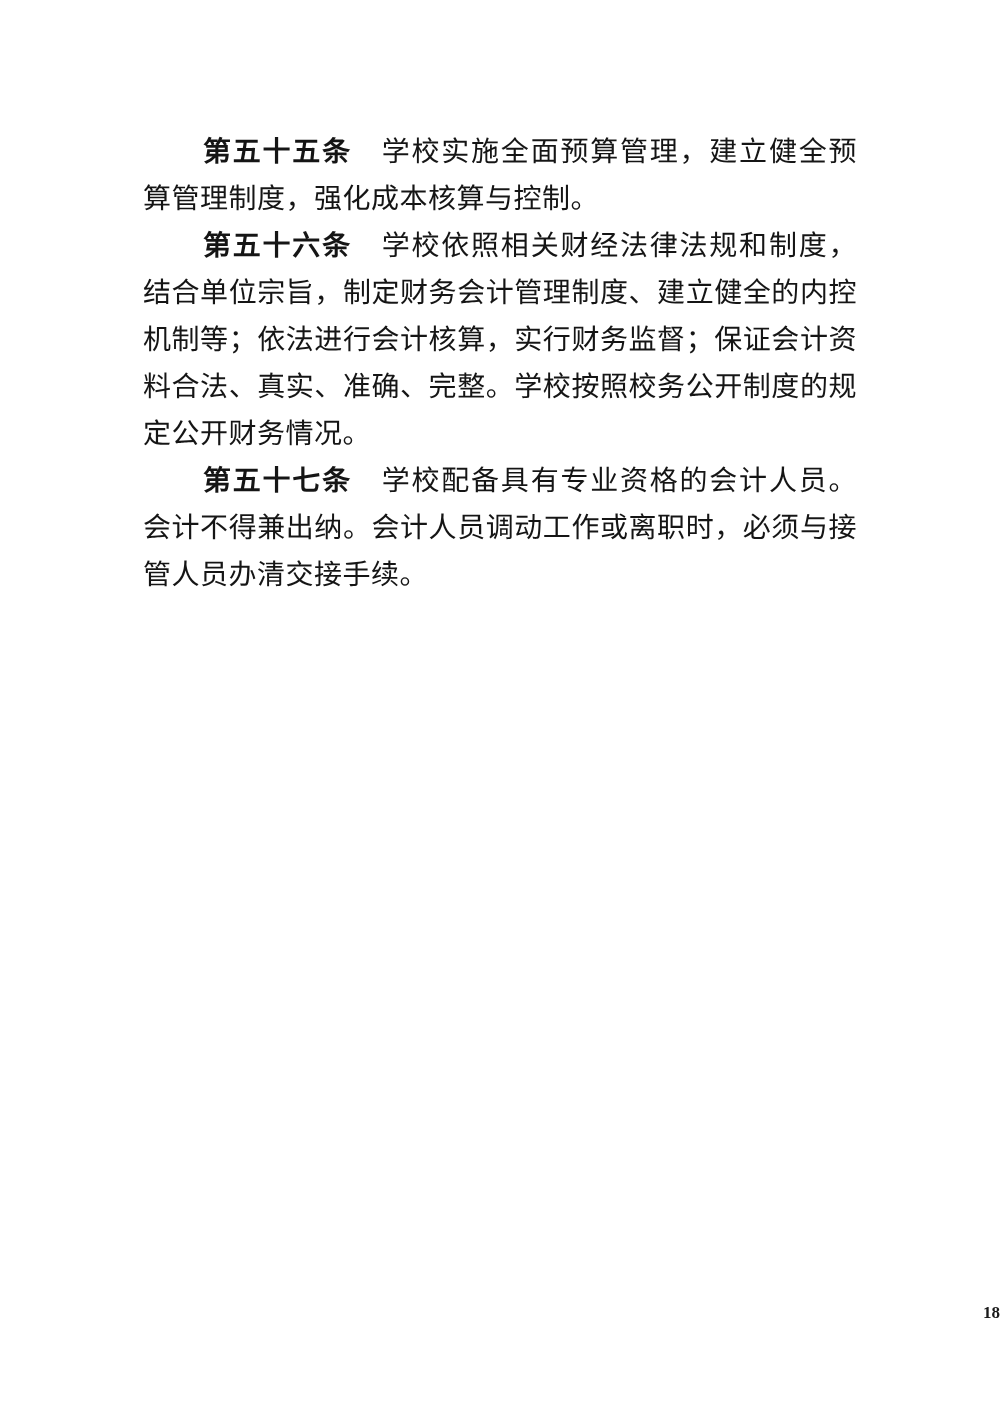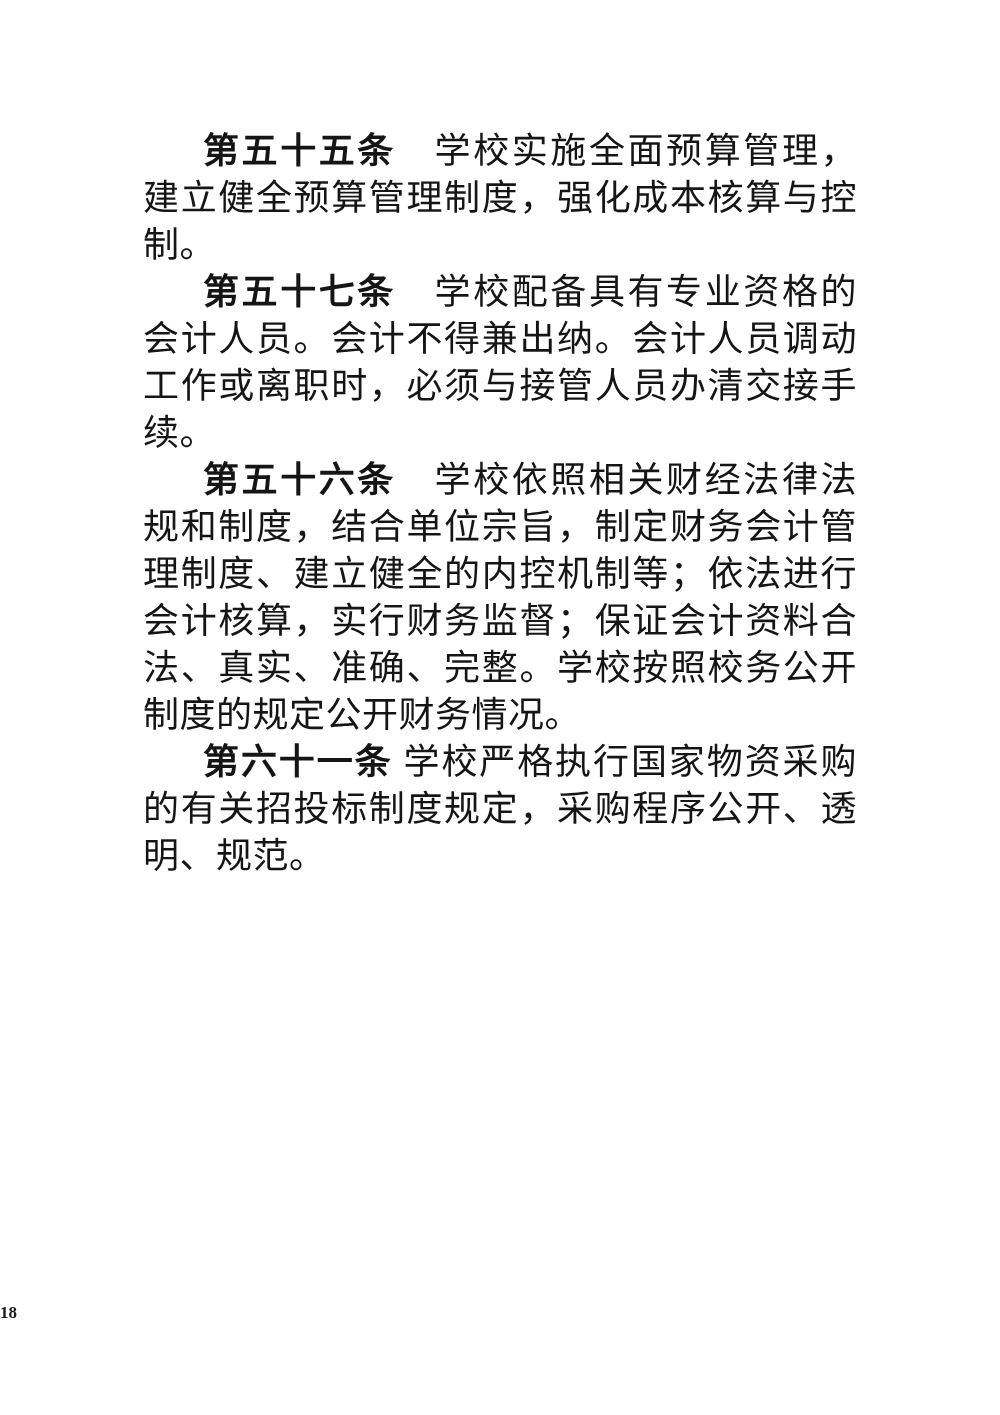--- a/index.html
+++ b/index.html
@@ -18,50 +18,49 @@
   }
   .content {
     position: absolute;
     left: 143px;
     top: 128px;
     width: 714px;
   }
   .para {
     margin: 0;
     padding: 0;
-    font-size: 36px;
+    font-size: 28px;
     line-height: 47px;
     text-align: justify;
     text-indent: 60px;
     letter-spacing: 0.5px;
     word-break: break-all;
   }
   .para .term {
     font-weight: bold;
   }
   .page-footer {
     position: absolute;
-    left: 0;
+    left: 16px;
     right: 0;
     top: 1303px;
-    text-align: left;
+    text-align: right;
   }
   .page-number {
     font-size: 17px;
     font-weight: 600;
     color: #1a1a1a;
     font-family: "Liberation Serif", "DejaVu Serif", serif;
   }
 </style>
 </head>
 <body>
 
 <div class="page">
   <main class="content" id="paragraphs">
       <p class="para"><span class="term">第五十五条</span><span>　</span><span>学校实施全面预算管理，建立健全预算管理制度，强化成本核算与控制。</span></p>
+      <p class="para"><span class="term">第五十六条</span><span>　</span><span>学校依照相关财经法律法规和制度，结合单位宗旨，制定财务会计管理制度、建立健全的内控机制等；依法进行会计核算，实行财务监督；保证会计资料合法、真实、准确、完整。学校按照校务公开制度的规定公开财务情况。</span></p>
       <p class="para"><span class="term">第五十七条</span><span>　</span><span>学校配备具有专业资格的会计人员。会计不得兼出纳。会计人员调动工作或离职时，必须与接管人员办清交接手续。</span></p>
-      <p class="para"><span class="term">第五十六条</span><span>　</span><span>学校依照相关财经法律法规和制度，结合单位宗旨，制定财务会计管理制度、建立健全的内控机制等；依法进行会计核算，实行财务监督；保证会计资料合法、真实、准确、完整。学校按照校务公开制度的规定公开财务情况。</span></p>
-      <p class="para"><span class="term">第六十一条</span><span> </span><span>学校严格执行国家物资采购的有关招投标制度规定，采购程序公开、透明、规范。</span></p>
     </main>
   <footer class="page-footer">
     <span class="page-number">18</span>
   </footer>
 </div>
 
 </body></html>

